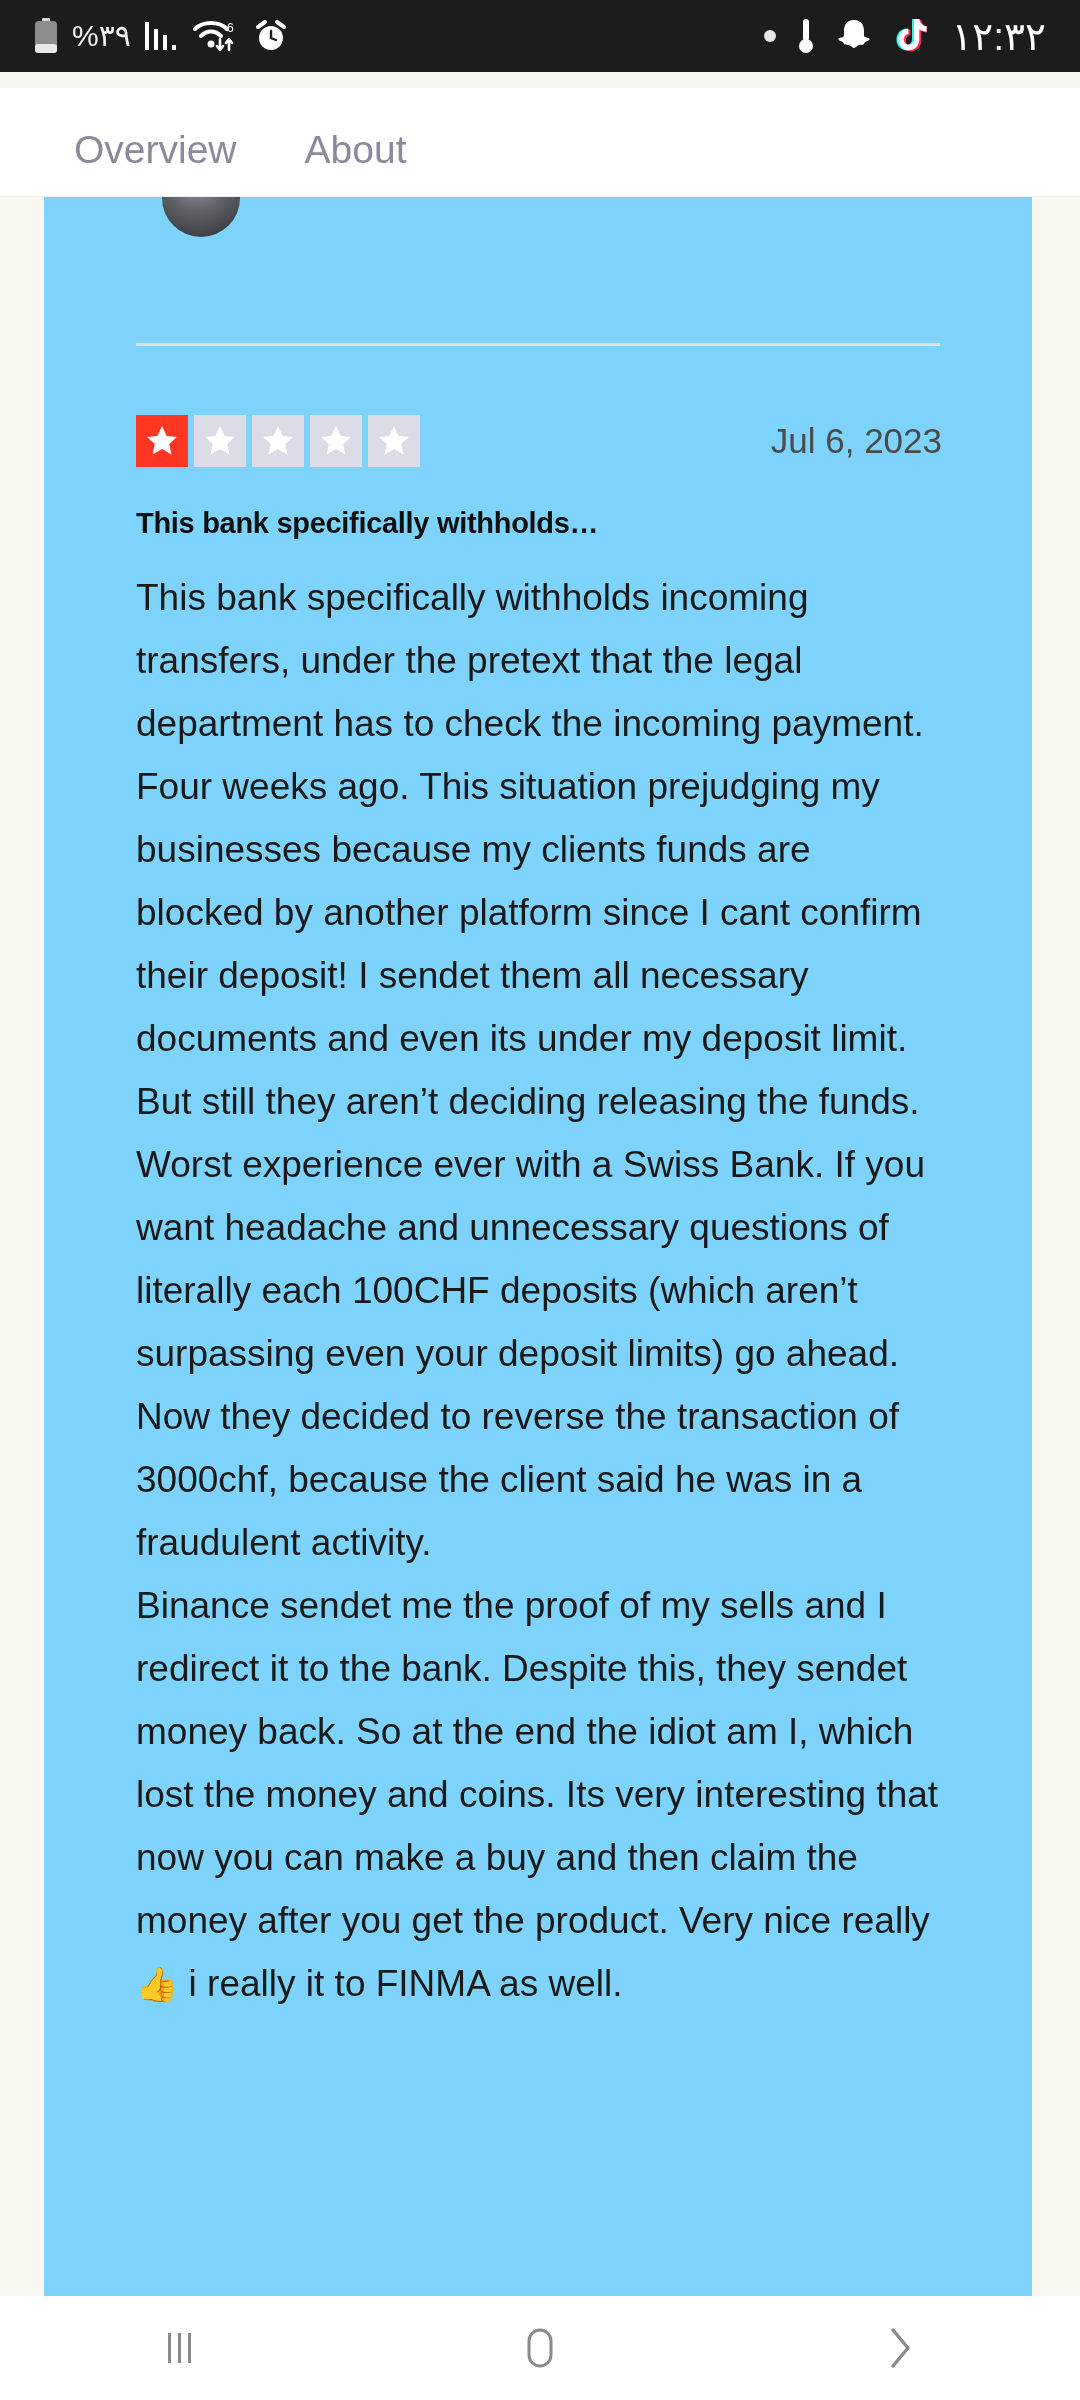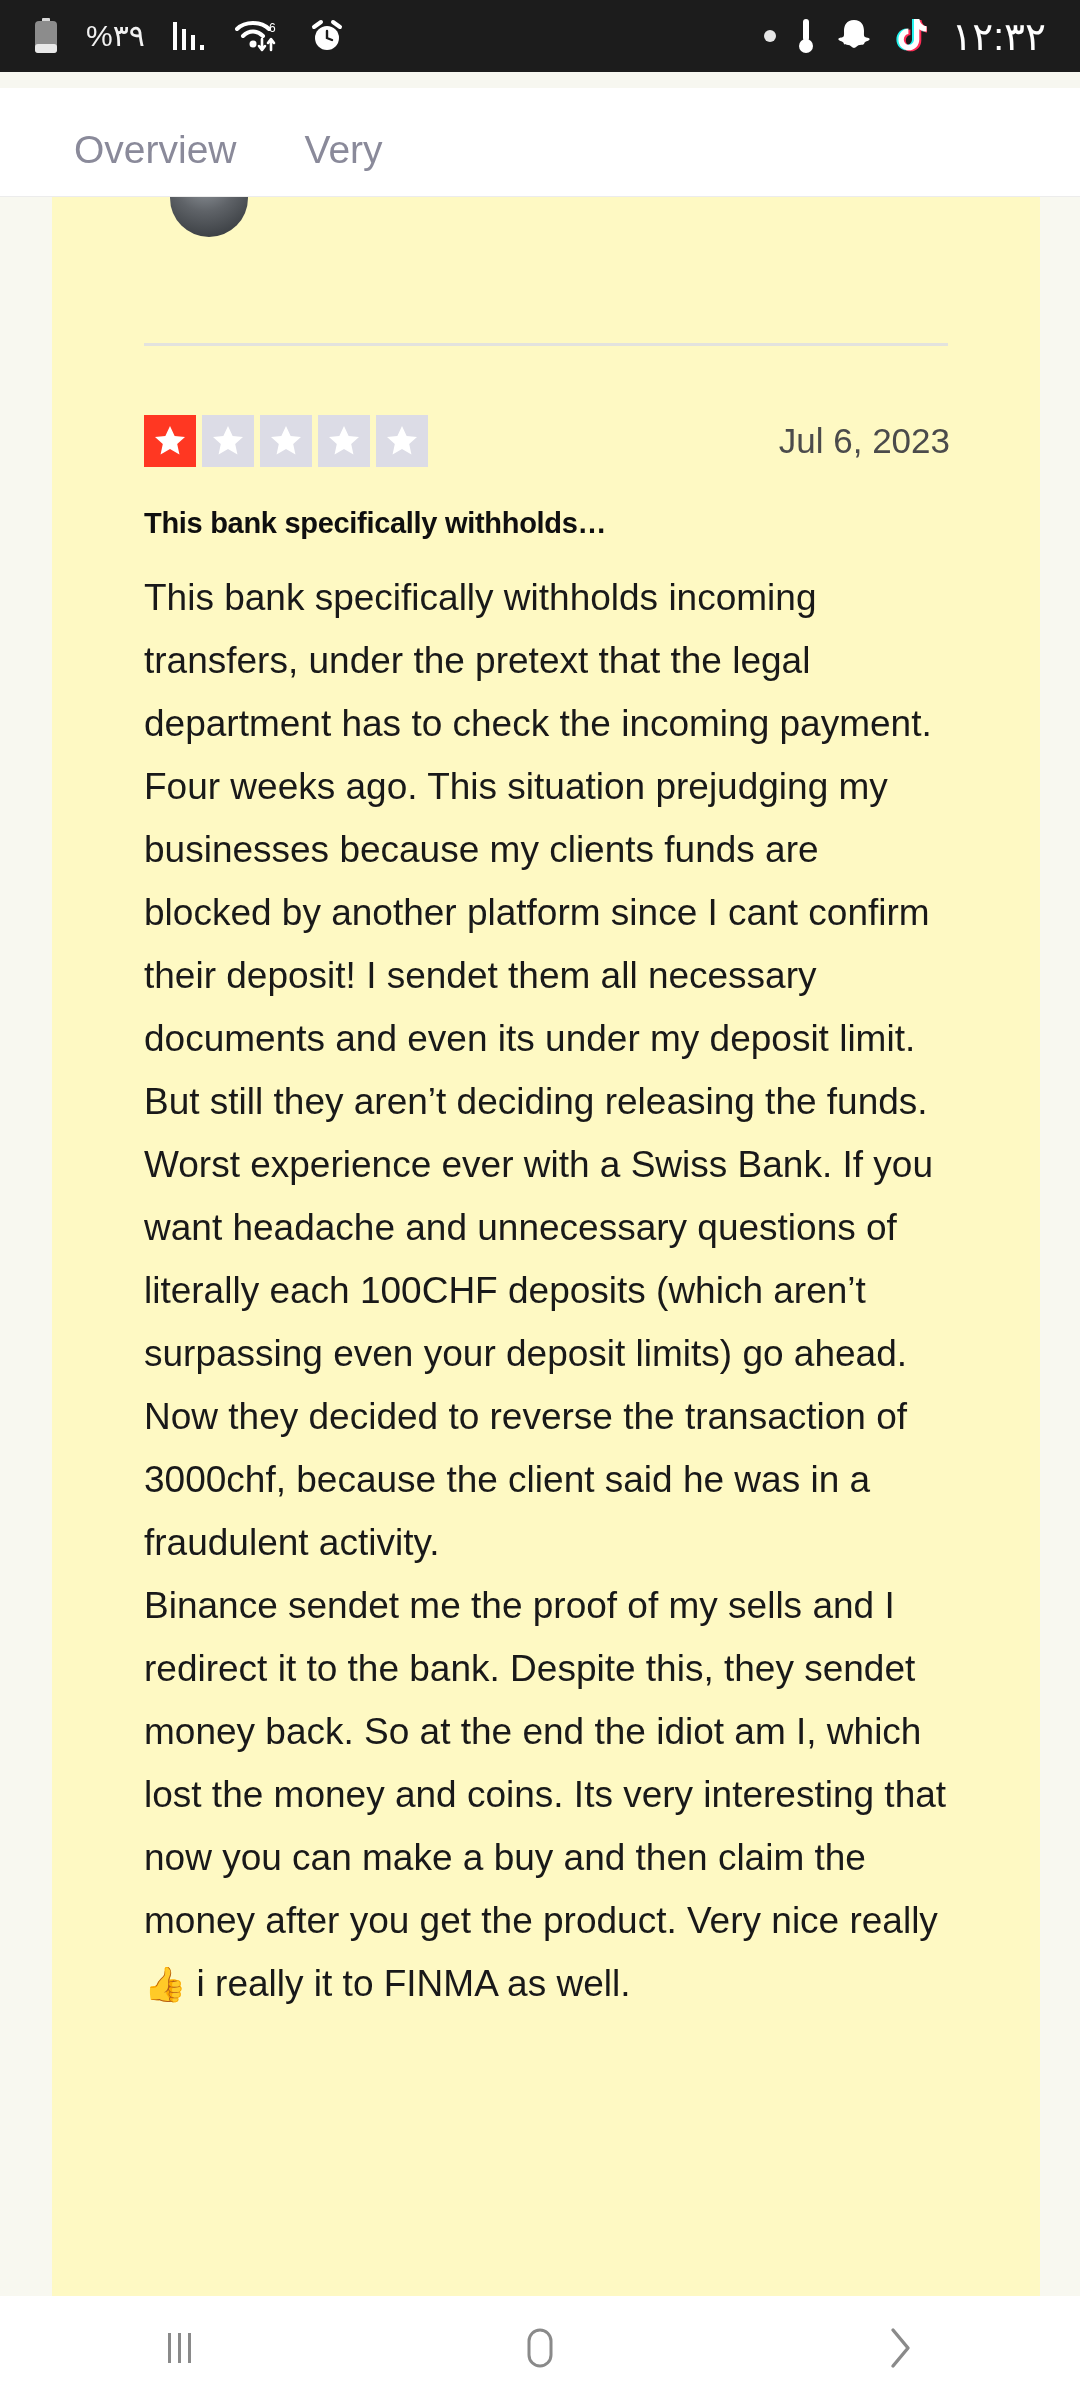--- a/index.html
+++ b/index.html
@@ -12,21 +12,21 @@
   #screen { position:relative; width:1080px; height:2400px; overflow:hidden; background:#f7f7f0; }
 
   
   .statusbar {
     position:absolute; left:0; top:0; width:1080px; height:72px;
     background:#1c1c1c; color:#ffffff;
     display:flex; align-items:center; justify-content:space-between;
     padding:0 34px;
   }
   .sb-left, .sb-right { display:flex; align-items:center; }
-  .sb-left { gap:28px; }
+  .sb-left { gap:14px; }
   .sb-right { gap:20px; }
   .sb-text { font-size:30px; color:#f2f2f2; letter-spacing:0.5px; line-height:1; }
   .sb-time { font-size:39px; color:#ffffff; letter-spacing:1px; line-height:1; margin-left:4px;}
   .ic { display:inline-block; line-height:0; }
 
   
   .tabbar {
     position:absolute; left:0; top:88px; width:1080px; height:124px;
     background:#ffffff;
     display:flex; align-items:flex-start;
@@ -44,22 +44,22 @@
   }
 
   
   .page {
     position:absolute; left:0; top:196px; width:1080px; height:2100px;
     background:#f8f8f0;
     border-top:1px solid #ececec;
     overflow:hidden;
   }
   .card {
-    position:absolute; left:52px; top:0; width:988px; min-height:2100px;
-    background:#fef9c3;
+    position:absolute; left:44px; top:0; width:988px; min-height:2100px;
+    background:#7dd3fc;
   }
   .avatar-clip {
     position:absolute; left:118px; top:-38px;
     width:78px; height:78px; border-radius:50%;
     background:radial-gradient(circle at 45% 25%, #9aa0a6 0%, #5f6368 45%, #2b2f33 100%);
   }
   .divider {
     position:absolute; left:92px; top:146px; width:804px; height:3px;
     background:#e3e3de;
   }
@@ -168,21 +168,21 @@
       </span>
       <span class="sb-time">۱۲:۳۲</span>
     </div>
   </div>
 
   <div class="tabbar">
     <div class="tab">
       <span>Overview</span>
     </div>
     <div class="tab">
-      <span>Very</span>
+      <span>About</span>
     </div>
   </div>
 
   <div class="page">
     <div class="card">
 
       <div class="avatar-clip"></div>
       <div class="divider"></div>
 
       <div class="review">

